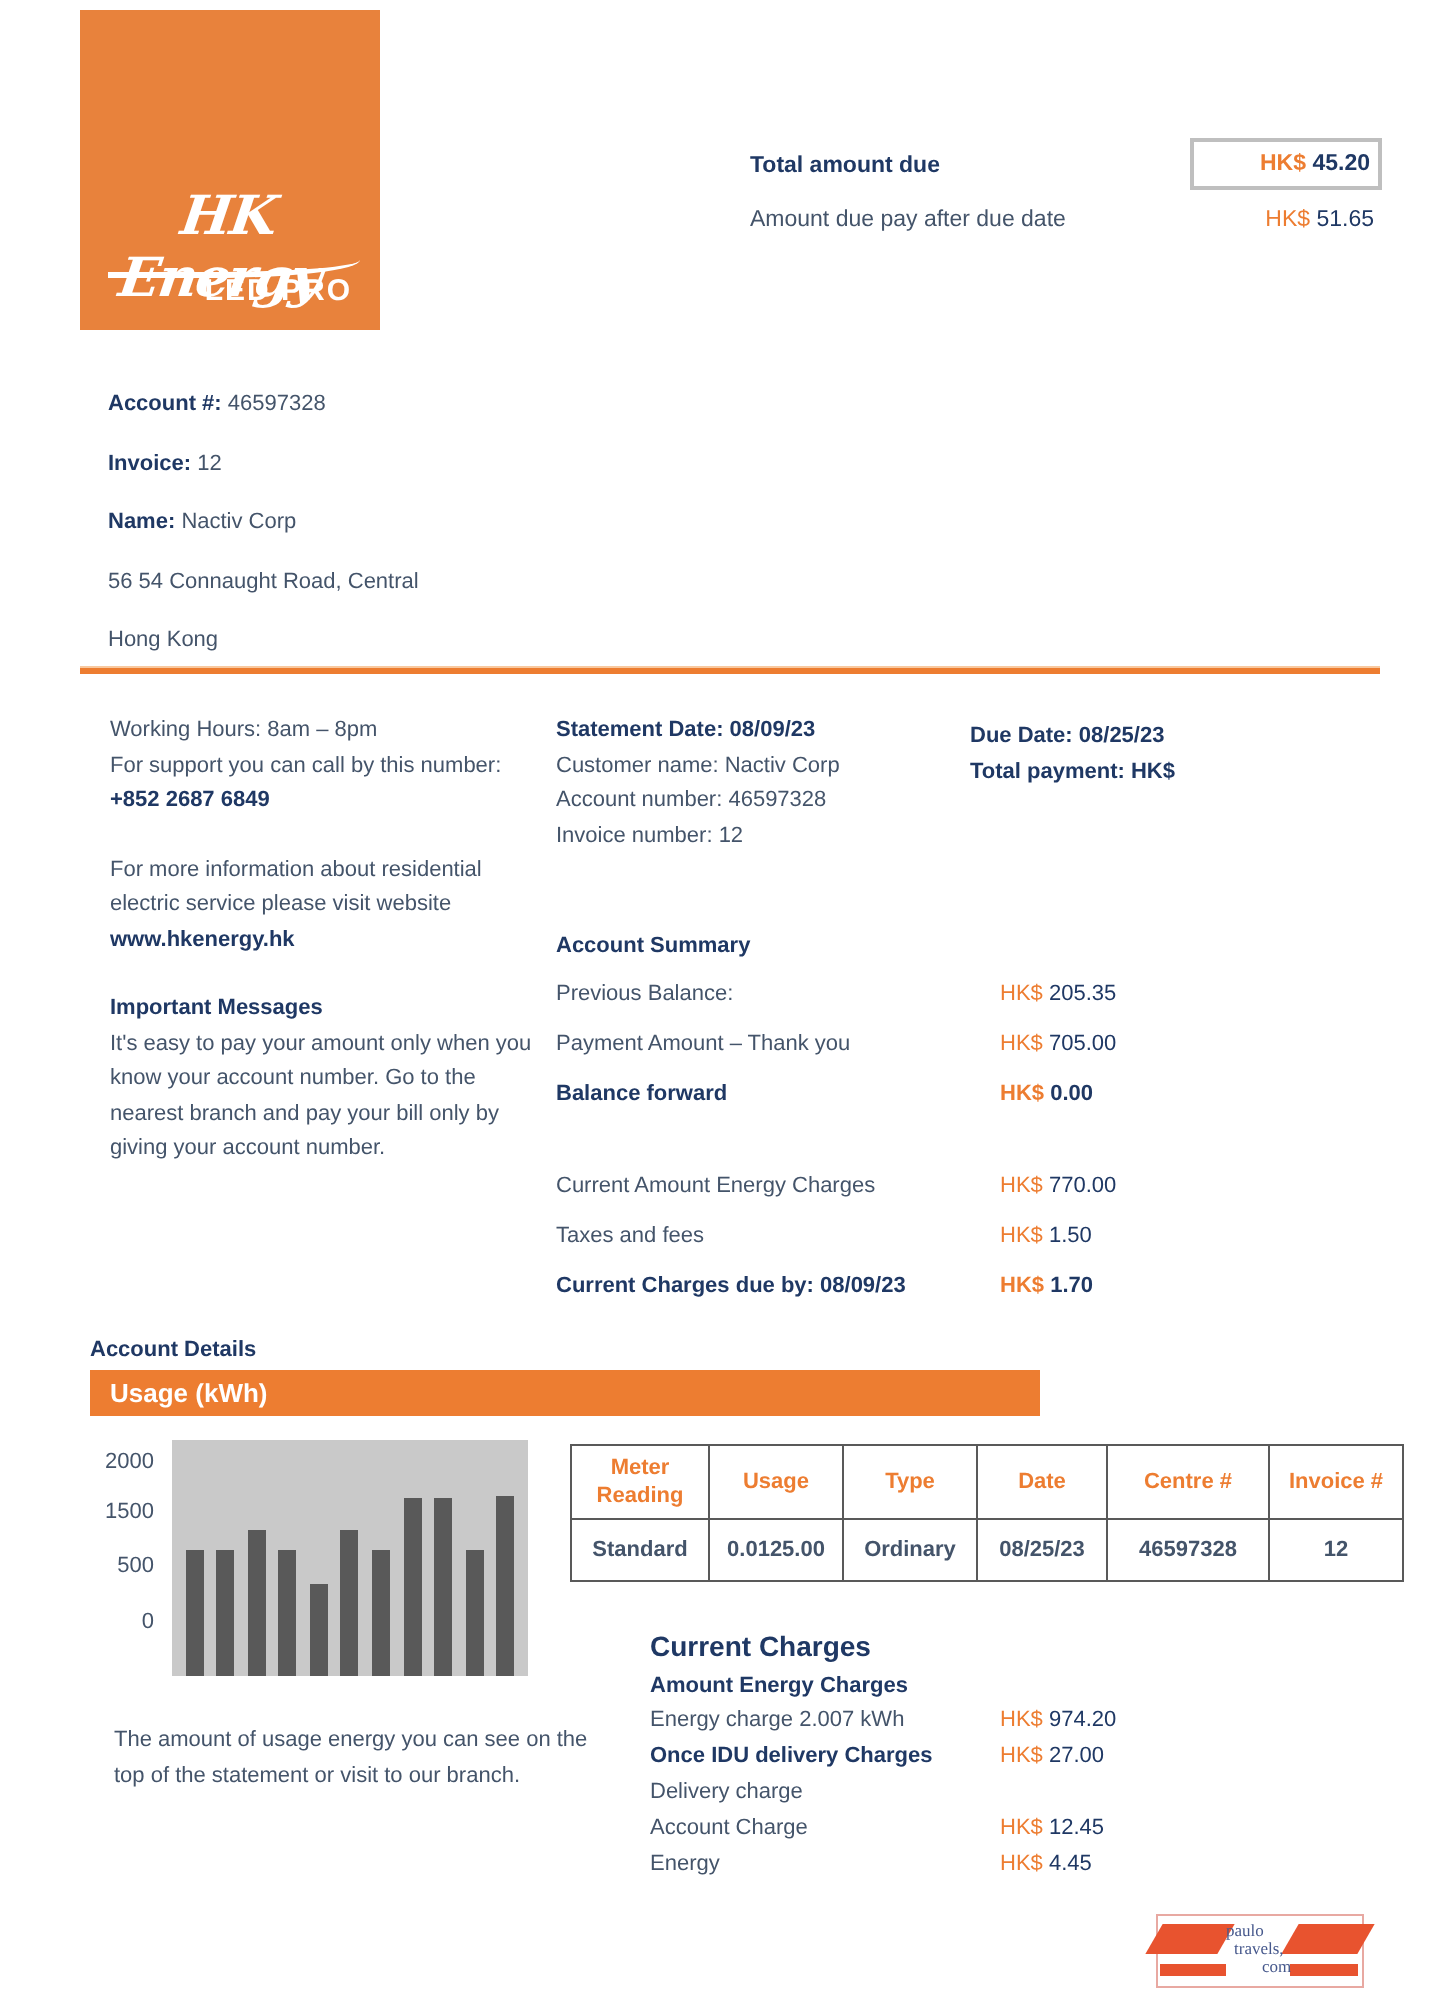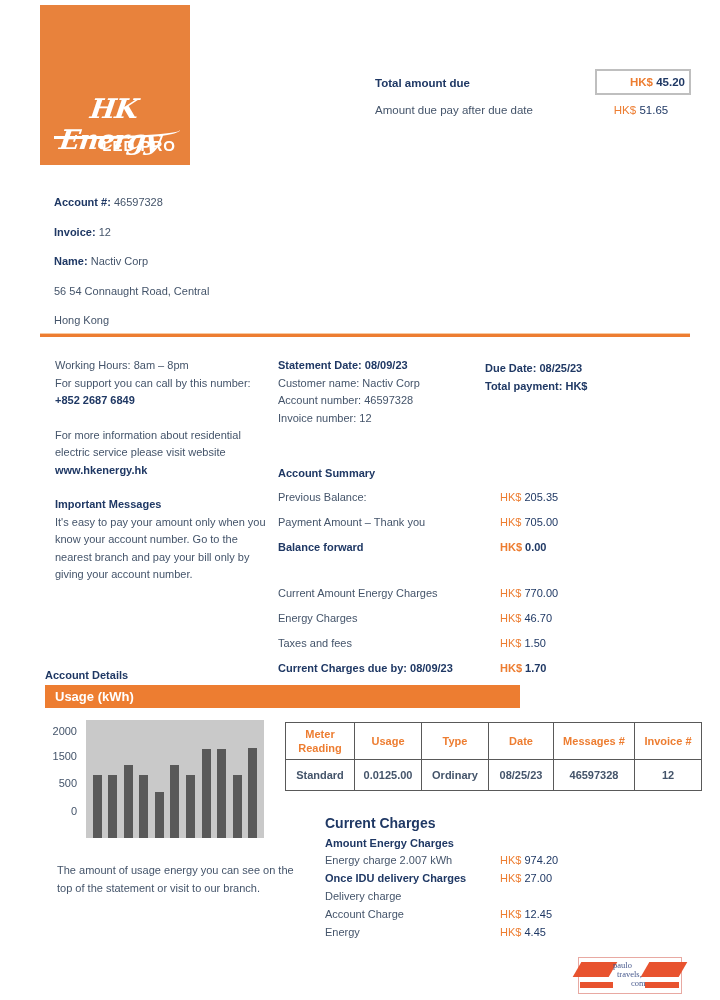--- a/index.html
+++ b/index.html
@@ -22,21 +22,21 @@
     border-bottom:3px solid #fff;border-radius:0 0 60%/9px 0;}
   .logo-sub{position:absolute;right:14px;top:132px;color:#fff;font-weight:bold;
     font-size:15px;letter-spacing:1px;}
 
   
   .total-label{position:absolute;left:375px;top:77px;font-weight:bold;color:#1F3864;font-size:11.5px;}
   .total-box{position:absolute;left:595px;top:69px;width:88px;height:22px;
     border:2px solid #BFBFBF;background:#fff;text-align:right;line-height:22px;
     padding-right:4px;font-weight:bold;font-size:11.5px;}
   .after-label{position:absolute;left:375px;top:104px;color:#44546A;font-size:11.5px;text-align:center;}
-  .after-value{position:absolute;left:595px;top:104px;width:92px;text-align:center;font-size:11.5px;}
+  .after-value{position:absolute;left:595px;top:104px;width:92px;text-align:right;font-size:11.5px;}
   .amt-num{color:#1F3864;}
   .total-box .amt-num,.sum-amt.b .amt-num{font-weight:bold;}
 
   
   .acct-info{position:absolute;left:42px;top:182px;width:280px;line-height:17.5px;}
   .acct-info p{margin:12px;}
   .acct-info .gap{margin-top:2px;}
 
   
   .divider{position:absolute;left:40px;top:333px;width:650px;height:3px;background:#ED7D31;border-top:1px solid #F8C9A0;}
@@ -169,24 +169,20 @@
     <div class="sum-row">
       <span class="sum-lbl b">Balance forward</span>
       <span class="sum-amt b"><span class="orange">HK$</span> <span class="amt-num">0.00</span></span>
     </div>
     <div class="sum-gap"></div>
     <div class="sum-row">
       <span class="sum-lbl">Current Amount Energy Charges</span>
       <span class="sum-amt"><span class="orange">HK$</span> <span class="amt-num">770.00</span></span>
     </div>
     <div class="sum-row">
-      <span class="sum-lbl">Energy Charges</span>
-      <span class="sum-amt"><span class="orange">HK$</span> <span class="amt-num">46.70</span></span>
-    </div>
-    <div class="sum-row">
       <span class="sum-lbl">Taxes and fees</span>
       <span class="sum-amt"><span class="orange">HK$</span> <span class="amt-num">1.50</span></span>
     </div>
     <div class="sum-row">
       <span class="sum-lbl b">Current Charges due by: 08/09/23</span>
       <span class="sum-amt b"><span class="orange">HK$</span> <span class="amt-num">1.70</span></span>
     </div>
   </div>
 
   <div class="acct-details">Account Details</div>
@@ -214,21 +210,21 @@
 
   <div class="chart-caption">The amount of usage energy you can see on the top of the statement or visit to our branch.</div>
 
   <table class="usage-table">
     <tbody>
         <tr>
       <th class="c0">Meter Reading</th>
       <th class="c1">Usage</th>
       <th class="c2">Type</th>
       <th class="c3">Date</th>
-      <th class="c4">Messages #</th>
+      <th class="c4">Centre #</th>
       <th class="c5">Invoice #</th>
     </tr>
     <tr>
       <td>Standard</td>
       <td>0.0125.00</td>
       <td>Ordinary</td>
       <td>08/25/23</td>
       <td>46597328</td>
       <td>12</td>
     </tr>

